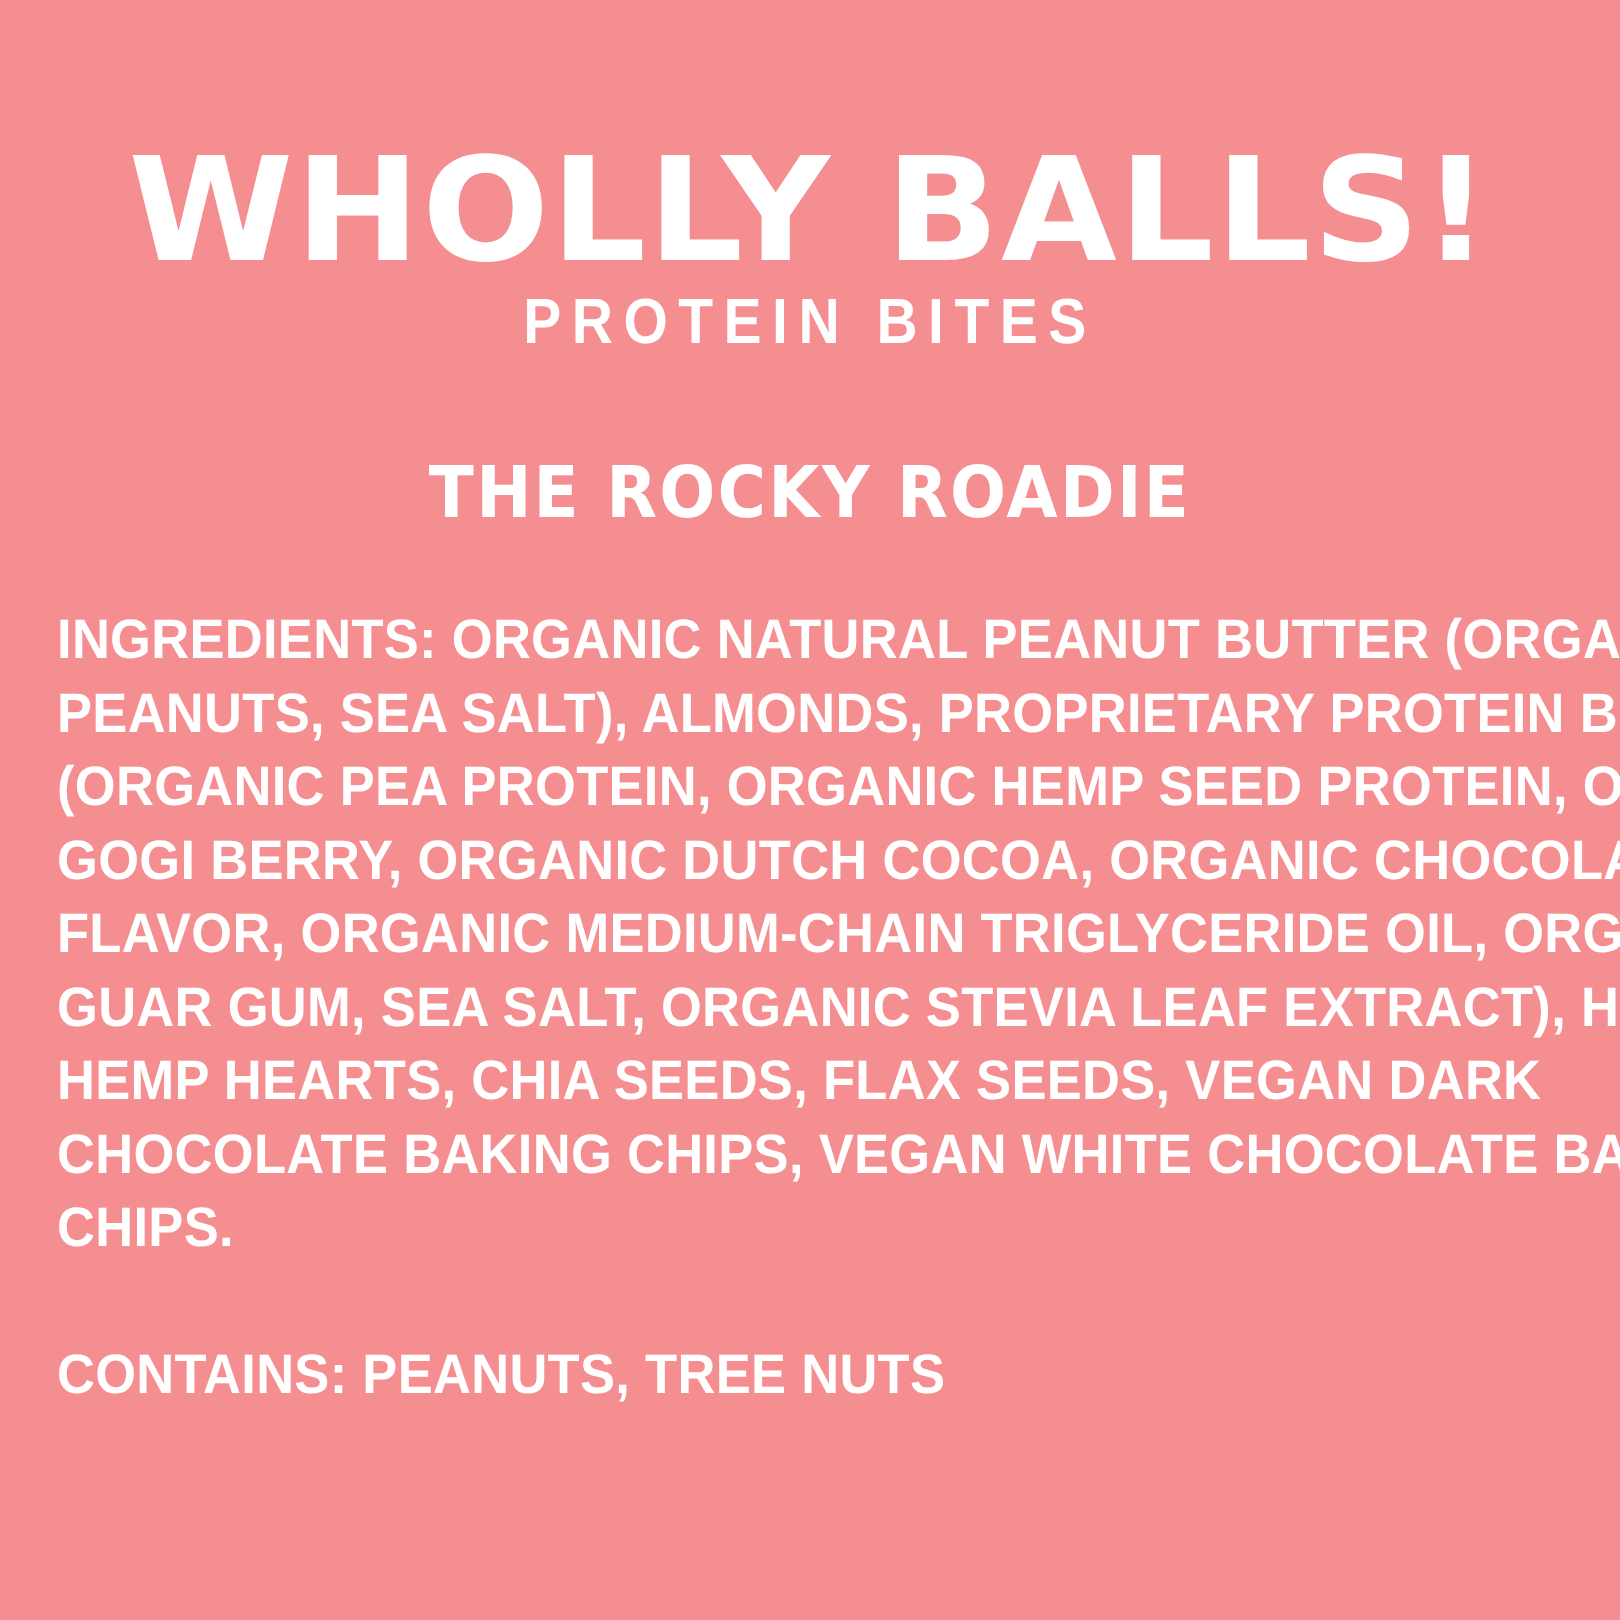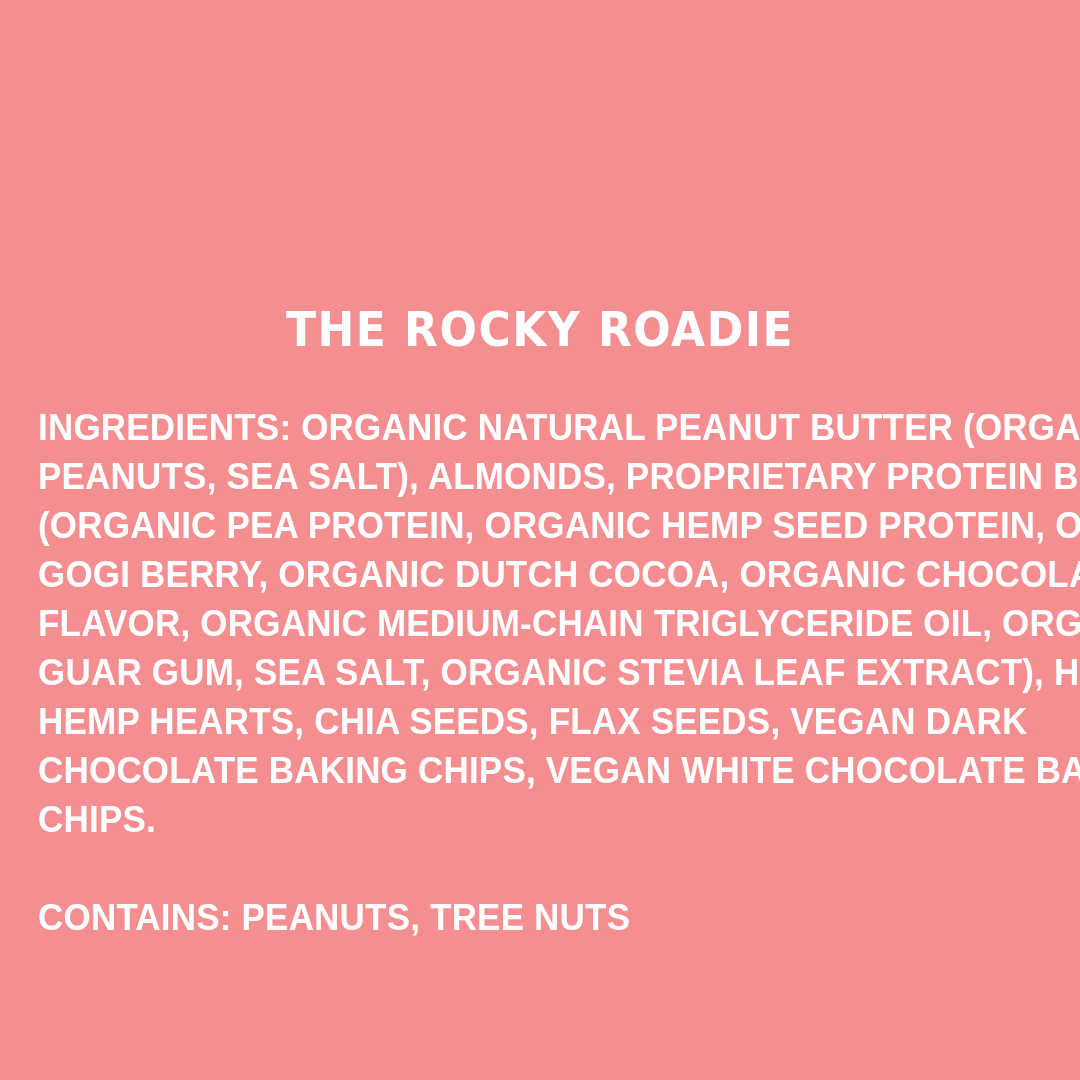--- a/index.html
+++ b/index.html
@@ -115,20 +115,24 @@
     white-space: nowrap;
     transform: scaleY(1.06);
     transform-origin: left center;
   }
 </style>
 </head>
 <body>
 
 <div class="label-card">
 
+  <div class="brand-block">
+    <span class="brand-title">WHOLLY BALLS!</span>
+    <span class="brand-subtitle">PROTEIN BITES</span>
+  </div>
 
   <div class="product-name">THE ROCKY ROADIE</div>
 
   <div class="body-block">
     <span class="body-line">INGREDIENTS: ORGANIC NATURAL PEANUT BUTTER (ORGANIC</span>
     <span class="body-line">PEANUTS, SEA SALT), ALMONDS, PROPRIETARY PROTEIN BLEND</span>
     <span class="body-line">(ORGANIC PEA PROTEIN, ORGANIC HEMP SEED PROTEIN, ORGANIC</span>
     <span class="body-line">GOGI BERRY, ORGANIC DUTCH COCOA, ORGANIC CHOCOLATE</span>
     <span class="body-line">FLAVOR, ORGANIC MEDIUM-CHAIN TRIGLYCERIDE OIL, ORGANIC</span>
     <span class="body-line">GUAR GUM, SEA SALT, ORGANIC STEVIA LEAF EXTRACT), HONEY,</span>

